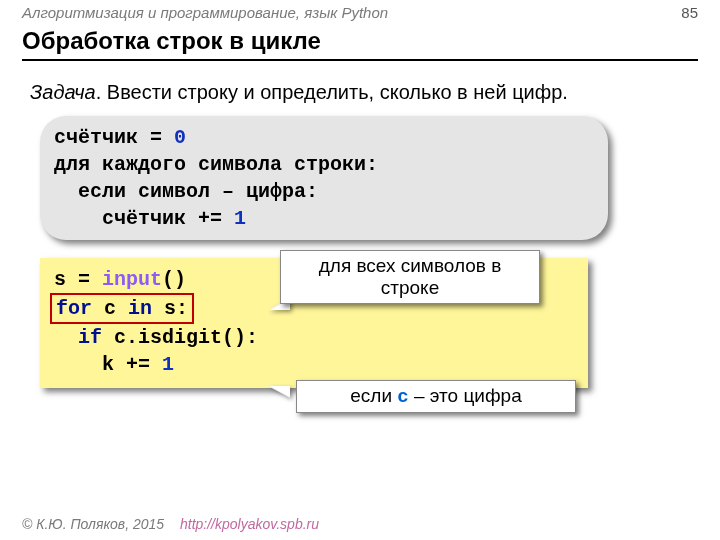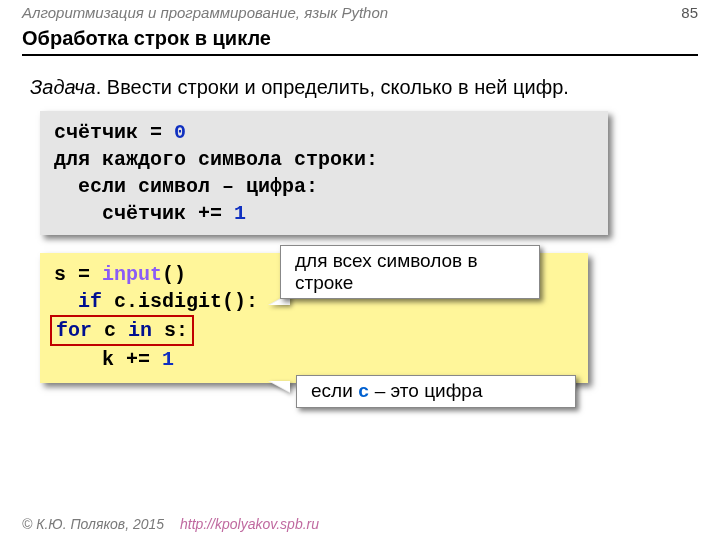--- a/index.html
+++ b/index.html
@@ -18,21 +18,21 @@
   .breadcrumb {
     font-style:italic;
     color:#7a7a7a;
     font-size:15px;
   }
   .page-number {
     position:absolute; right:22px; top:4px;
     font-size:15px; color:#555;
   }
   .title {
-    font-size:20px; font-weight:bold;
+    font-size:24px; font-weight:bold;
     margin-top:6px;
   }
   .rule {
     border:0; border-top:2px solid #000;
     margin:4px 0 8px 0;
   }
   .task {
     font-size:20px;
     margin:0 22px 12px 30px;
   }
@@ -40,20 +40,21 @@
   .code-box {
     margin:0 0 18px 40px;
     width:540px;
     background:#e5e5e5;
     box-shadow:4px 4px 6px rgba(0,0,0,0.5);
     padding:8px 14px;
     font-family:"Courier New", monospace;
     font-size:20px; font-weight:bold;
     line-height:1.35;
     white-space:pre;
+    border-radius:26px;
   }
   .n-lit { color:#1030c0; }
   .code-area {
     position:relative;
     margin:0 0 0 40px;
     width:560px;
     height:170px;
   }
   .code-yellow {
     position:absolute; left:0; top:0;
@@ -75,20 +76,21 @@
     padding:0 4px;
     margin-left:-4px;
   }
   .callout {
     position:absolute;
     background:#fff;
     border:1px solid #888;
     box-shadow:3px 3px 5px rgba(0,0,0,0.5);
     font-size:19px;
     padding:4px 14px;
+    text-align:center;
   }
   .callout .c-code {
     font-family:"Courier New", monospace;
     font-weight:bold; color:#0060d0;
   }
   .c1 { left:240px; top:-8px; width:230px; }
   .c2 { left:256px; top:122px; width:250px; }
   .pointer {
     position:absolute;
     width:0; height:0;
@@ -127,33 +129,33 @@
 <body>
 
 <div class="header">
   <div class="breadcrumb">Алгоритмизация и программирование, язык Python</div>
   <div class="page-number">85</div>
   <div class="title">Обработка строк в цикле</div>
   <hr class="rule">
 </div>
 
 <div class="task">
-  <span class="task-label">Задача</span><span>. Ввести строки и определить, сколько в ней цифр.</span>
+  <span class="task-label">Задача</span><span>. Ввести строку и определить, сколько в ней цифр.</span>
 </div>
 
 <div class="code-box"><span>счётчик = </span><span class="n-lit">0</span>
 <span>для каждого символа строки:</span>
 <span>  если символ – цифра:</span>
 <span>    счётчик += </span><span class="n-lit">1</span></div>
 
 <div class="code-area">
   <div class="code-yellow">
     <div class="row"><span>s = </span><span class="fn">input</span><span class="punct">()</span></div>
+    <div class="row"><span class="forline"><span class="kw-navy">for</span><span> c </span><span class="kw-navy">in</span><span> s:</span></span></div>
     <div class="row"><span>  </span><span class="kw-navy">if</span><span> c.isdigit():</span></div>
-    <div class="row"><span class="forline"><span class="kw-navy">for</span><span> c </span><span class="kw-navy">in</span><span> s:</span></span></div>
     <div class="row"><span>    </span><span>k += </span><span class="n-lit">1</span></div>
   </div>
 
   <div class="pointer p1"></div>
   <div class="callout c1">для всех символов в строке</div>
 
   <div class="pointer p2"></div>
   <div class="callout c2">
     <span>если </span><span class="c-code">c</span><span> – это цифра</span>
   </div>

